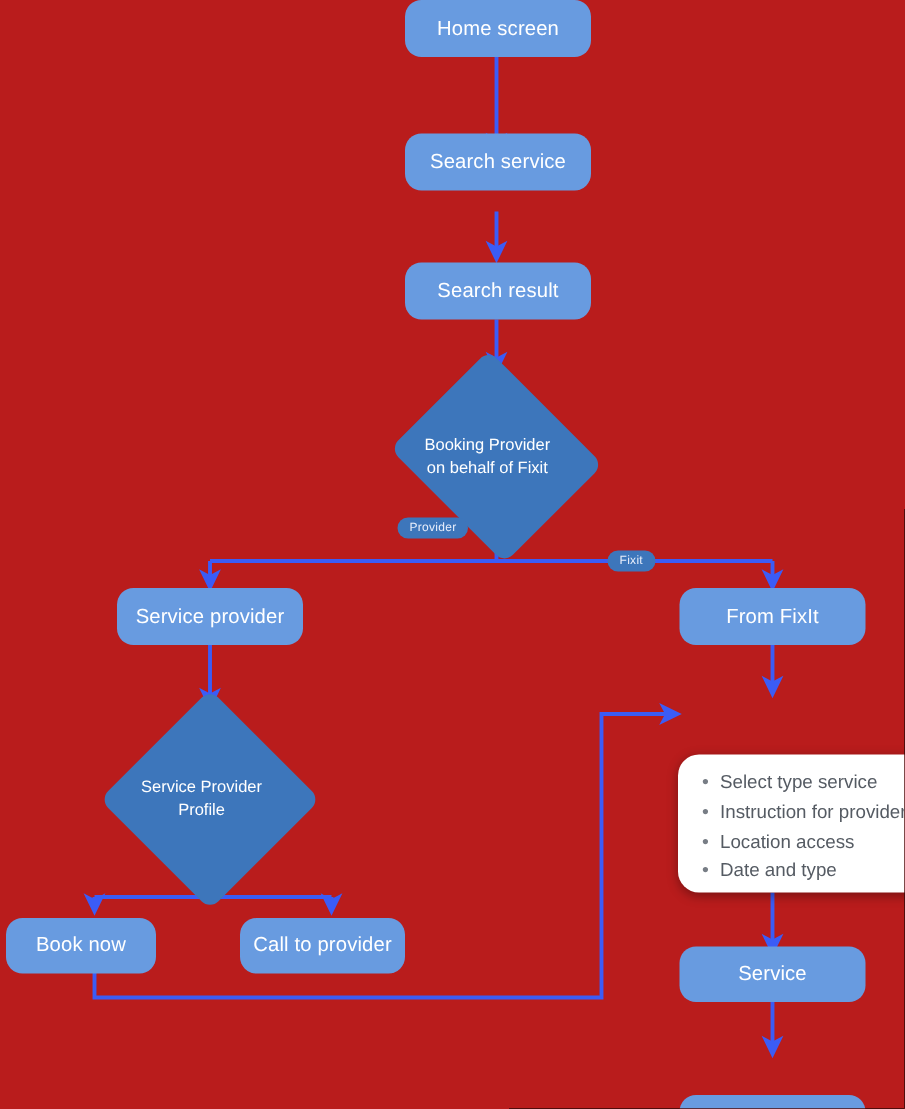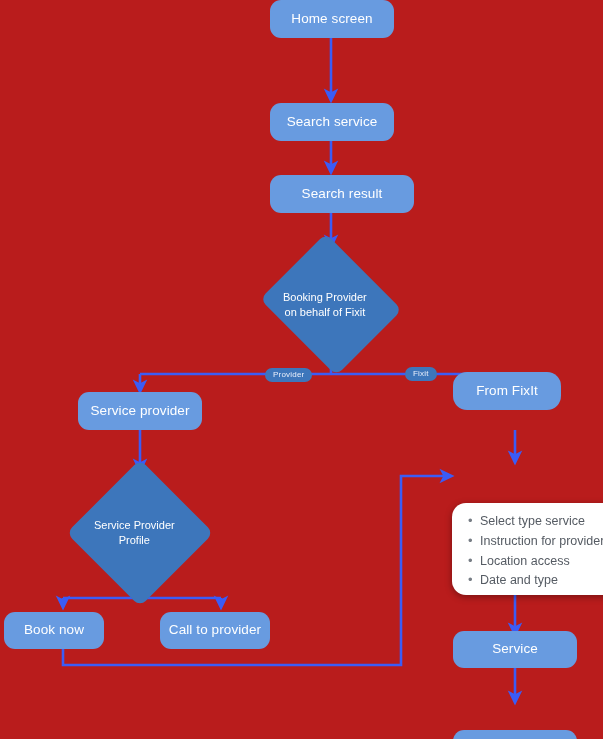--- a/index.html
+++ b/index.html
@@ -150,51 +150,51 @@
       <path d="M515,668 L515,698" marker-end="url(#arrow)"></path>
 
       <path d="M63,648 L63,665 L401,665 L401,476 L447,476" marker-end="url(#arrow)"></path>
     </g>
   </svg>
 
   <div class="node" style="left:270px; top:0px; width:124px; height:38px;">
     <span>Home screen</span>
   </div>
 
-  <div class="node" style="left:270px; top:103px; width:124px; height:38px;">
+  <div class="node" style="left:270px; top:89px; width:124px; height:38px;">
     <span>Search service</span>
   </div>
 
-  <div class="node" style="left:270px; top:175px; width:144px; height:38px;">
+  <div class="node" style="left:270px; top:175px; width:124px; height:38px;">
     <span>Search result</span>
   </div>
 
   <div class="diamond" style="left:277px; top:258px; width:108px; height:93px;">
     <div class="shape"></div>
     <div class="dlabel">
       <div>
         <div>Booking Provider</div>
         <div>on behalf of Fixit</div>
       </div>
     </div>
   </div>
 
-  <div class="edge-label" style="left:265px; top:368px;">
+  <div class="edge-label" style="left:265px; top:345px;">
     <span>Provider</span>
   </div>
 
   <div class="edge-label" style="left:405px; top:367px;">
     <span>Fixit</span>
   </div>
 
   <div class="node" style="left:78px; top:392px; width:124px; height:38px;">
     <span>Service provider</span>
   </div>
 
-  <div class="node" style="left:453px; top:372px; width:108px; height:38px;border-radius:14px;">
+  <div class="node" style="left:453px; top:392px; width:124px; height:38px;">
     <span>From FixIt</span>
   </div>
 
   <div class="diamond" style="left:88px; top:481px; width:104px; height:104px;">
     <div class="shape"></div>
     <div class="dlabel">
       <div>
         <div>Service Provider</div>
         <div>Profile</div>
       </div>

